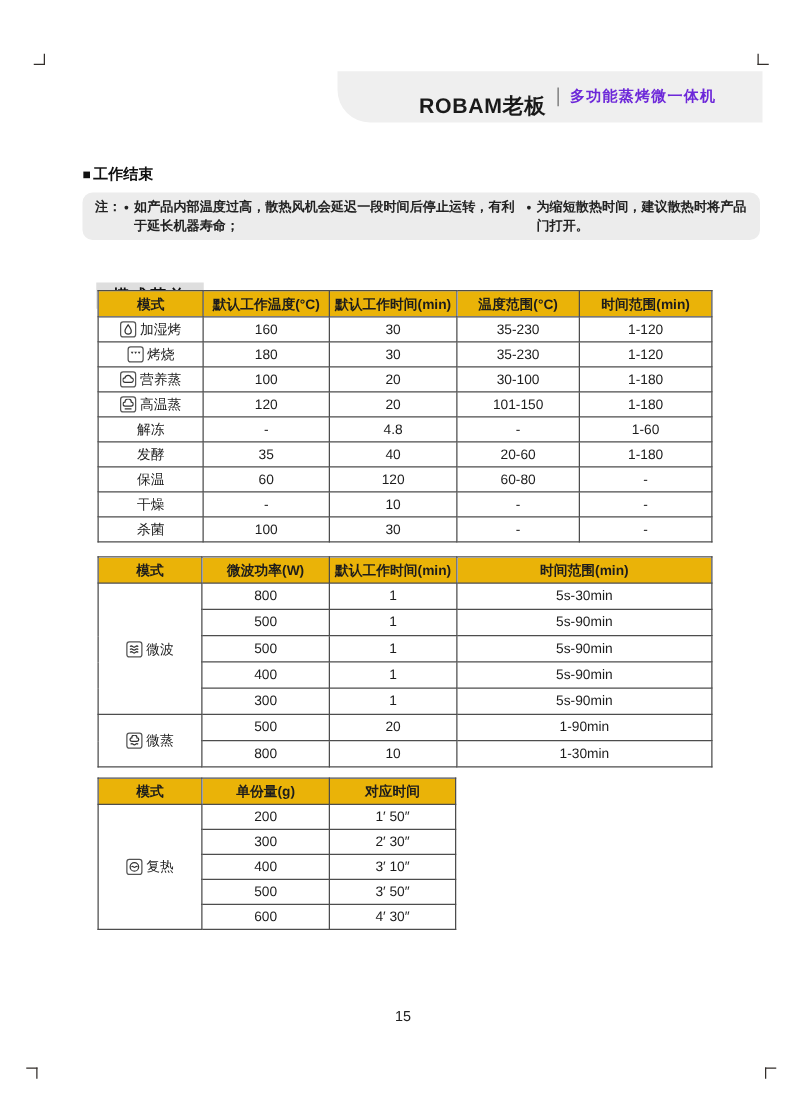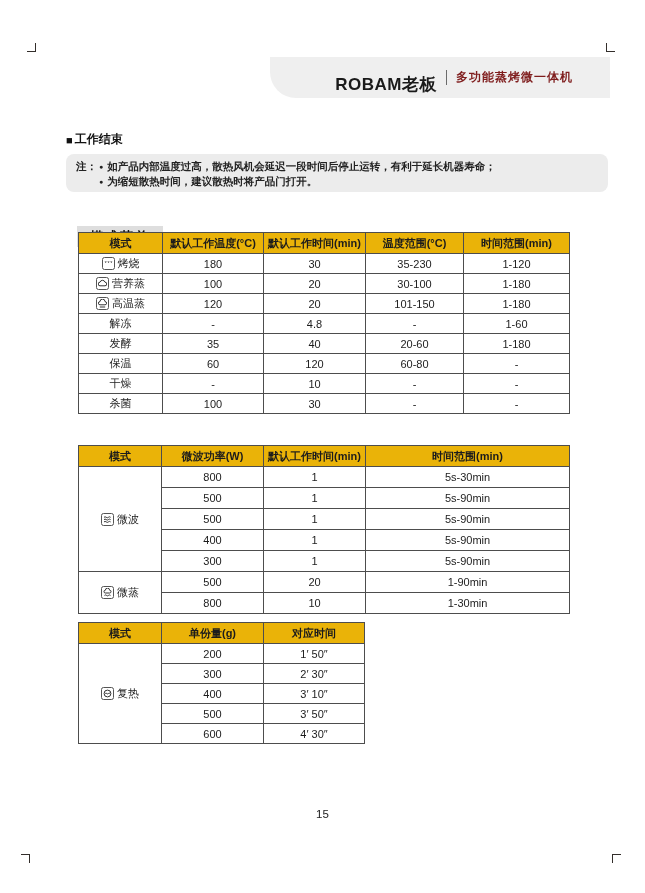--- a/index.html
+++ b/index.html
@@ -21,37 +21,37 @@
 
   
   .band {
     position:absolute; left:270px; top:57px; width:340px; height:41px;
     background:#efefef; border-bottom-left-radius:26px;
     display:flex; align-items:center; justify-content:flex-end;
     padding-right:37px;
   }
   .brand { font-size:17px; font-weight:700; letter-spacing:0.5px; color:#1a1a1a;margin-top:13px; }
   .divider { width:1px; height:15px; background:#6b6b6b; margin:0 9px; display:inline-block; }
-  .product { font-size:12px; font-weight:600; color:#7f1d1d; letter-spacing:1px; }
+  .product { font-size:12px; font-weight:600; color:#6d28d9; letter-spacing:1px; }
 
   
   .section-head {
     position:absolute; left:66px; top:131px; font-size:12px; font-weight:700;
     color:#111; display:flex; align-items:center; gap:2px;
   }
   .sq { font-size:11px; }
 
   
   .note {
     position:absolute; left:66px; top:154px; width:542px; height:38px;
     background:#ececec; border-radius:8px; padding:5px 10px;
     display:flex; font-size:10.5px; font-weight:700; color:#222; line-height:1.45;
   }
   .note-prefix { white-space:nowrap; margin-right:2px; }
-  .note-lines { display:flex; flex-direction:column; }
+  .note-lines { display:flex; }
   .note-line { display:flex; align-items:baseline; }
   .bullet { font-size:7px; margin-right:4px; position:relative; top:-1px; }
 
   
   .menu-title {
     position:absolute; left:77px; top:206px; width:86px; height:21px;
     background:#dedede; display:flex; align-items:center; justify-content:center;
     font-size:13px; font-weight:700; letter-spacing:2px; color:#111;margin-top:20px;
   }
 
@@ -135,20 +135,36 @@
       <th>模式</th>
       <th>默认工作温度(°C)</th>
       <th>默认工作时间(min)</th>
       <th>温度范围(°C)</th>
       <th>时间范围(min)</th>
     </tr>
     <tr>
       <td>
         <span class="mode-wrap">
           <span class="icon-box">
+            <svg width="9" height="9" viewBox="0 0 9 9" fill="none" stroke="#333" stroke-width="1">
+              <path d="M4.5 0.9 C3.2 2.7 2 4.3 2 5.8 a2.5 2.5 0 0 0 5 0 C7 4.3 5.8 2.7 4.5 0.9 Z"></path>
+            </svg>
+          </span>
+          <span class="mode-label">加湿烤</span>
+        </span>
+      </td>
+      <td>160</td>
+      <td>30</td>
+      <td>35-230</td>
+      <td>1-120</td>
+    </tr>
+    <tr>
+      <td>
+        <span class="mode-wrap">
+          <span class="icon-box">
             <svg width="9" height="9" viewBox="0 0 9 9">
               <path fill="#333" d="M0.6 2.4 l1.1 1.7 1.1 -1.7 Z M3.4 2.4 l1.1 1.7 1.1 -1.7 Z M6.2 2.4 l1.1 1.7 1.1 -1.7 Z"></path>
             </svg>
           </span>
           <span class="mode-label">烤烧</span>
         </span>
       </td>
       <td>180</td>
       <td>30</td>
       <td>35-230</td>

